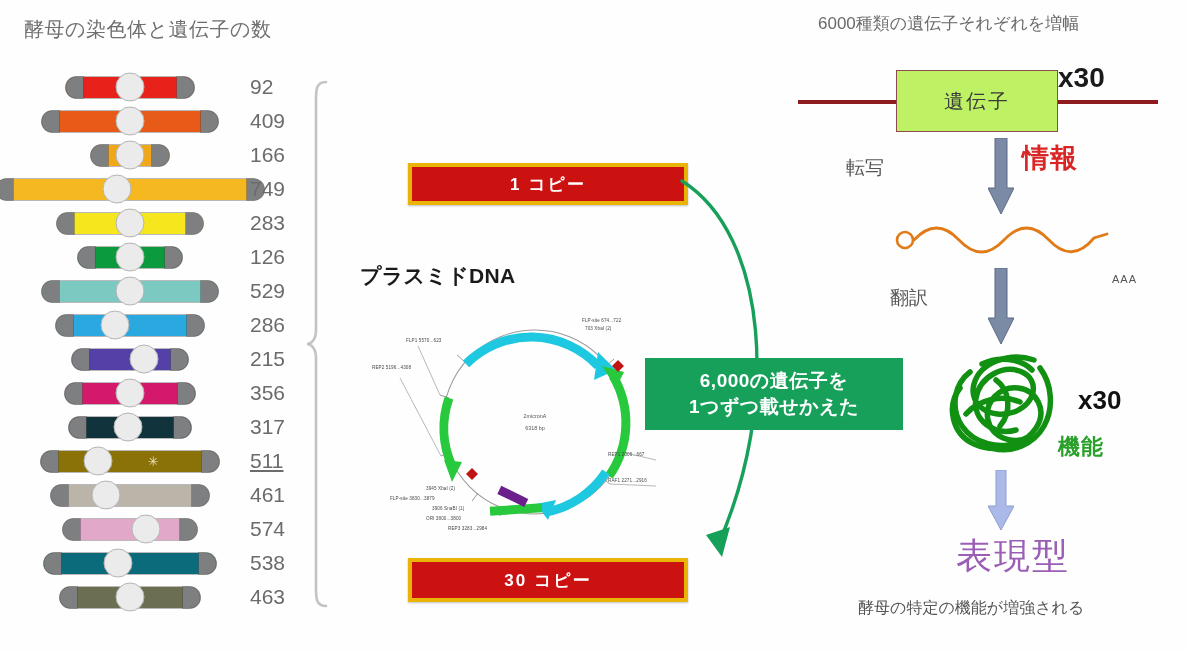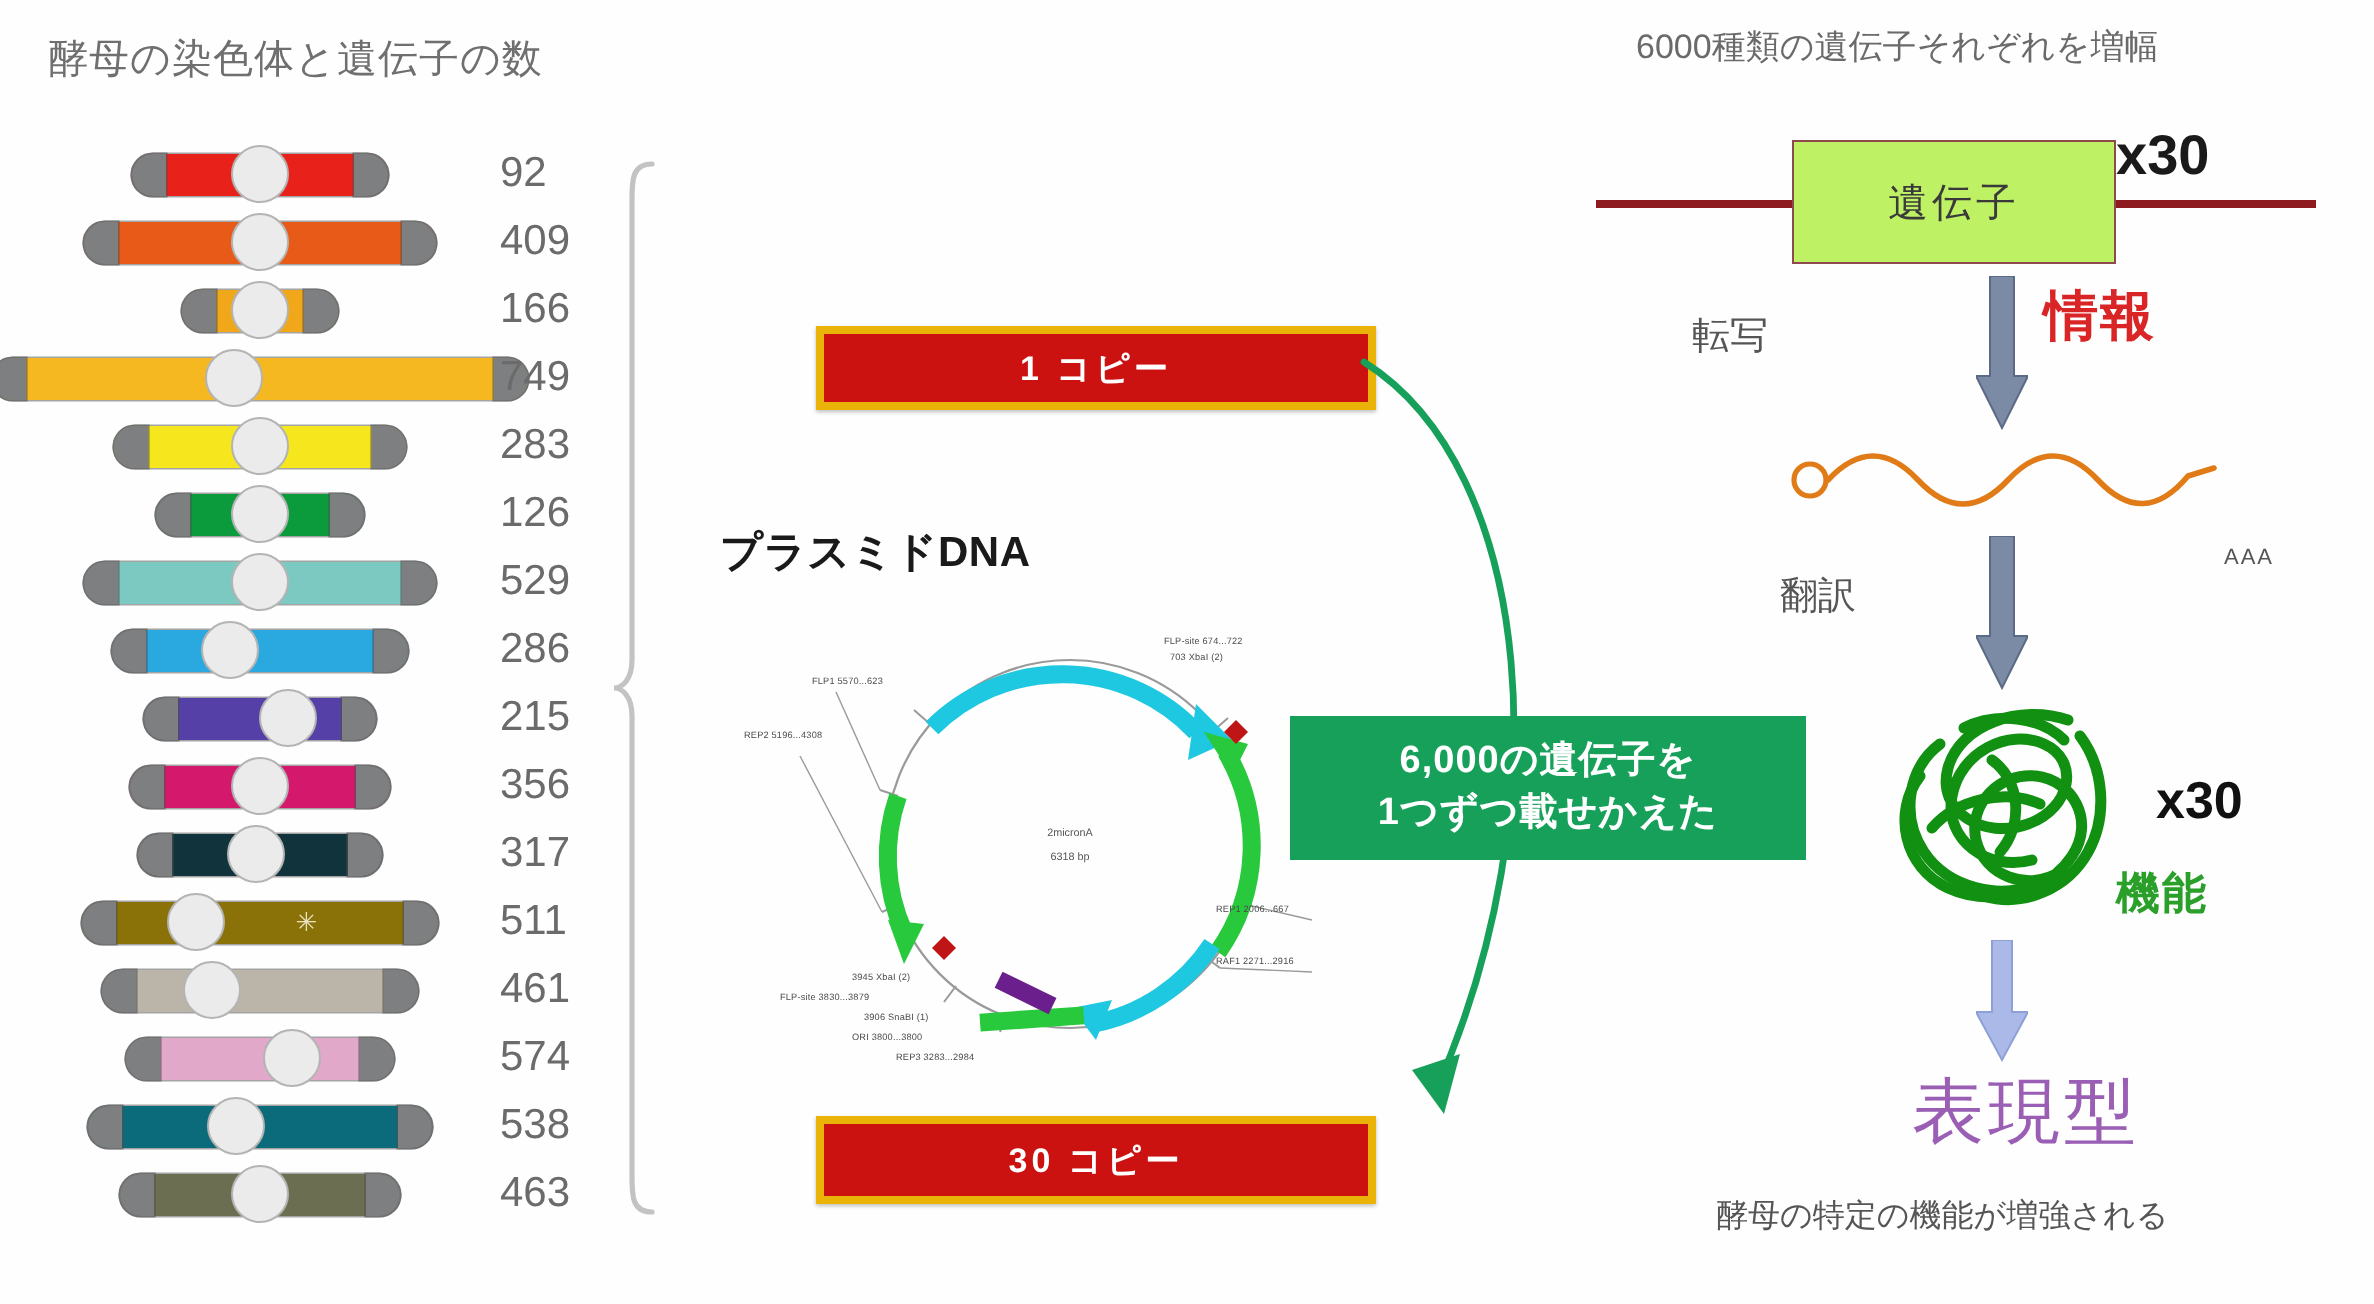--- a/index.html
+++ b/index.html
@@ -269,21 +269,21 @@
       </div>
       <div class="chr-row">
         <div class="chr-bar-wrap" style="left: 130px; top: 6px;">
           <div class="chr-bar" style="width: 178px; background: rgb(138, 114, 8);">
             <div class="chr-cap l"></div>
             <div class="chr-cap r"></div>
             <div class="chr-cen" style="left: 32%;"></div>
             <div class="chr-star" style="left: 60%;">✳</div>
           </div>
         </div>
-        <div class="chr-count" style="top: 17px;">511</div>
+        <div class="chr-count" style="top: 17px; text-decoration: underline;">511</div>
       </div>
       <div class="chr-row">
         <div class="chr-bar-wrap" style="left: 130px; top: 6px;">
           <div class="chr-bar" style="width: 158px; background: rgb(186, 181, 168);">
             <div class="chr-cap l"></div>
             <div class="chr-cap r"></div>
             <div class="chr-cen" style="left: 35%;"></div>
           </div>
         </div>
         <div class="chr-count" style="top: 17px;">461</div>

